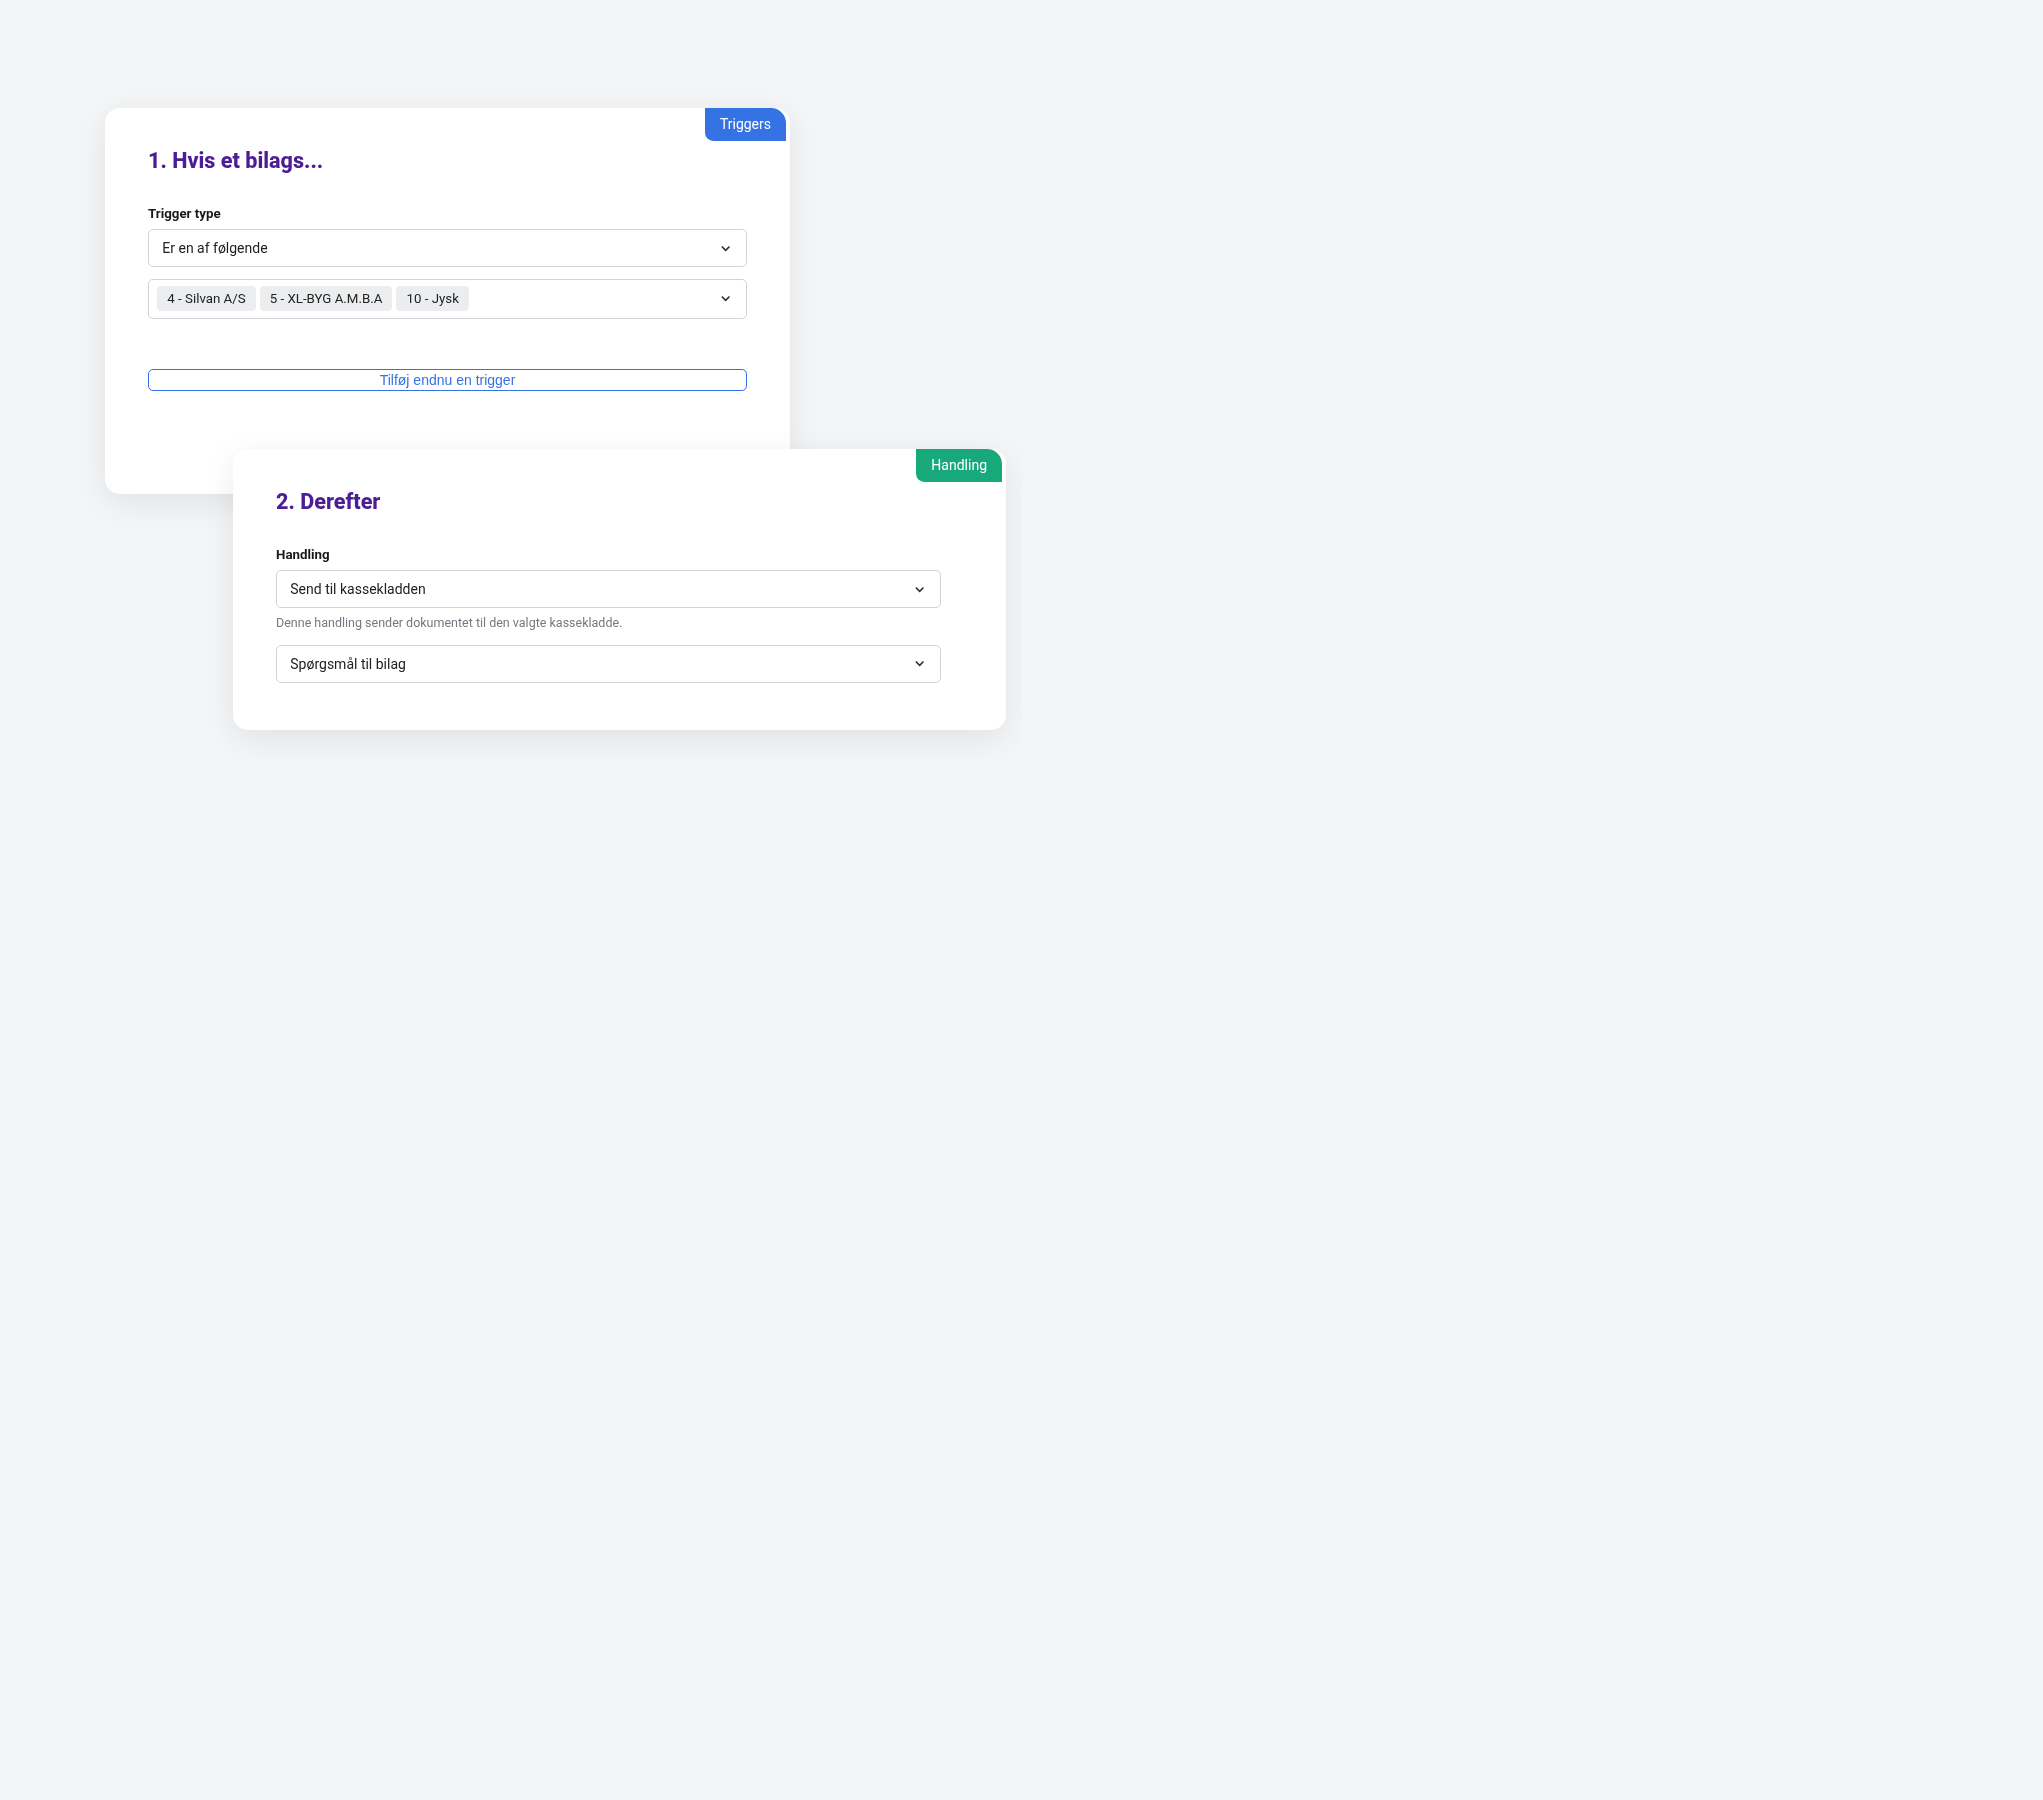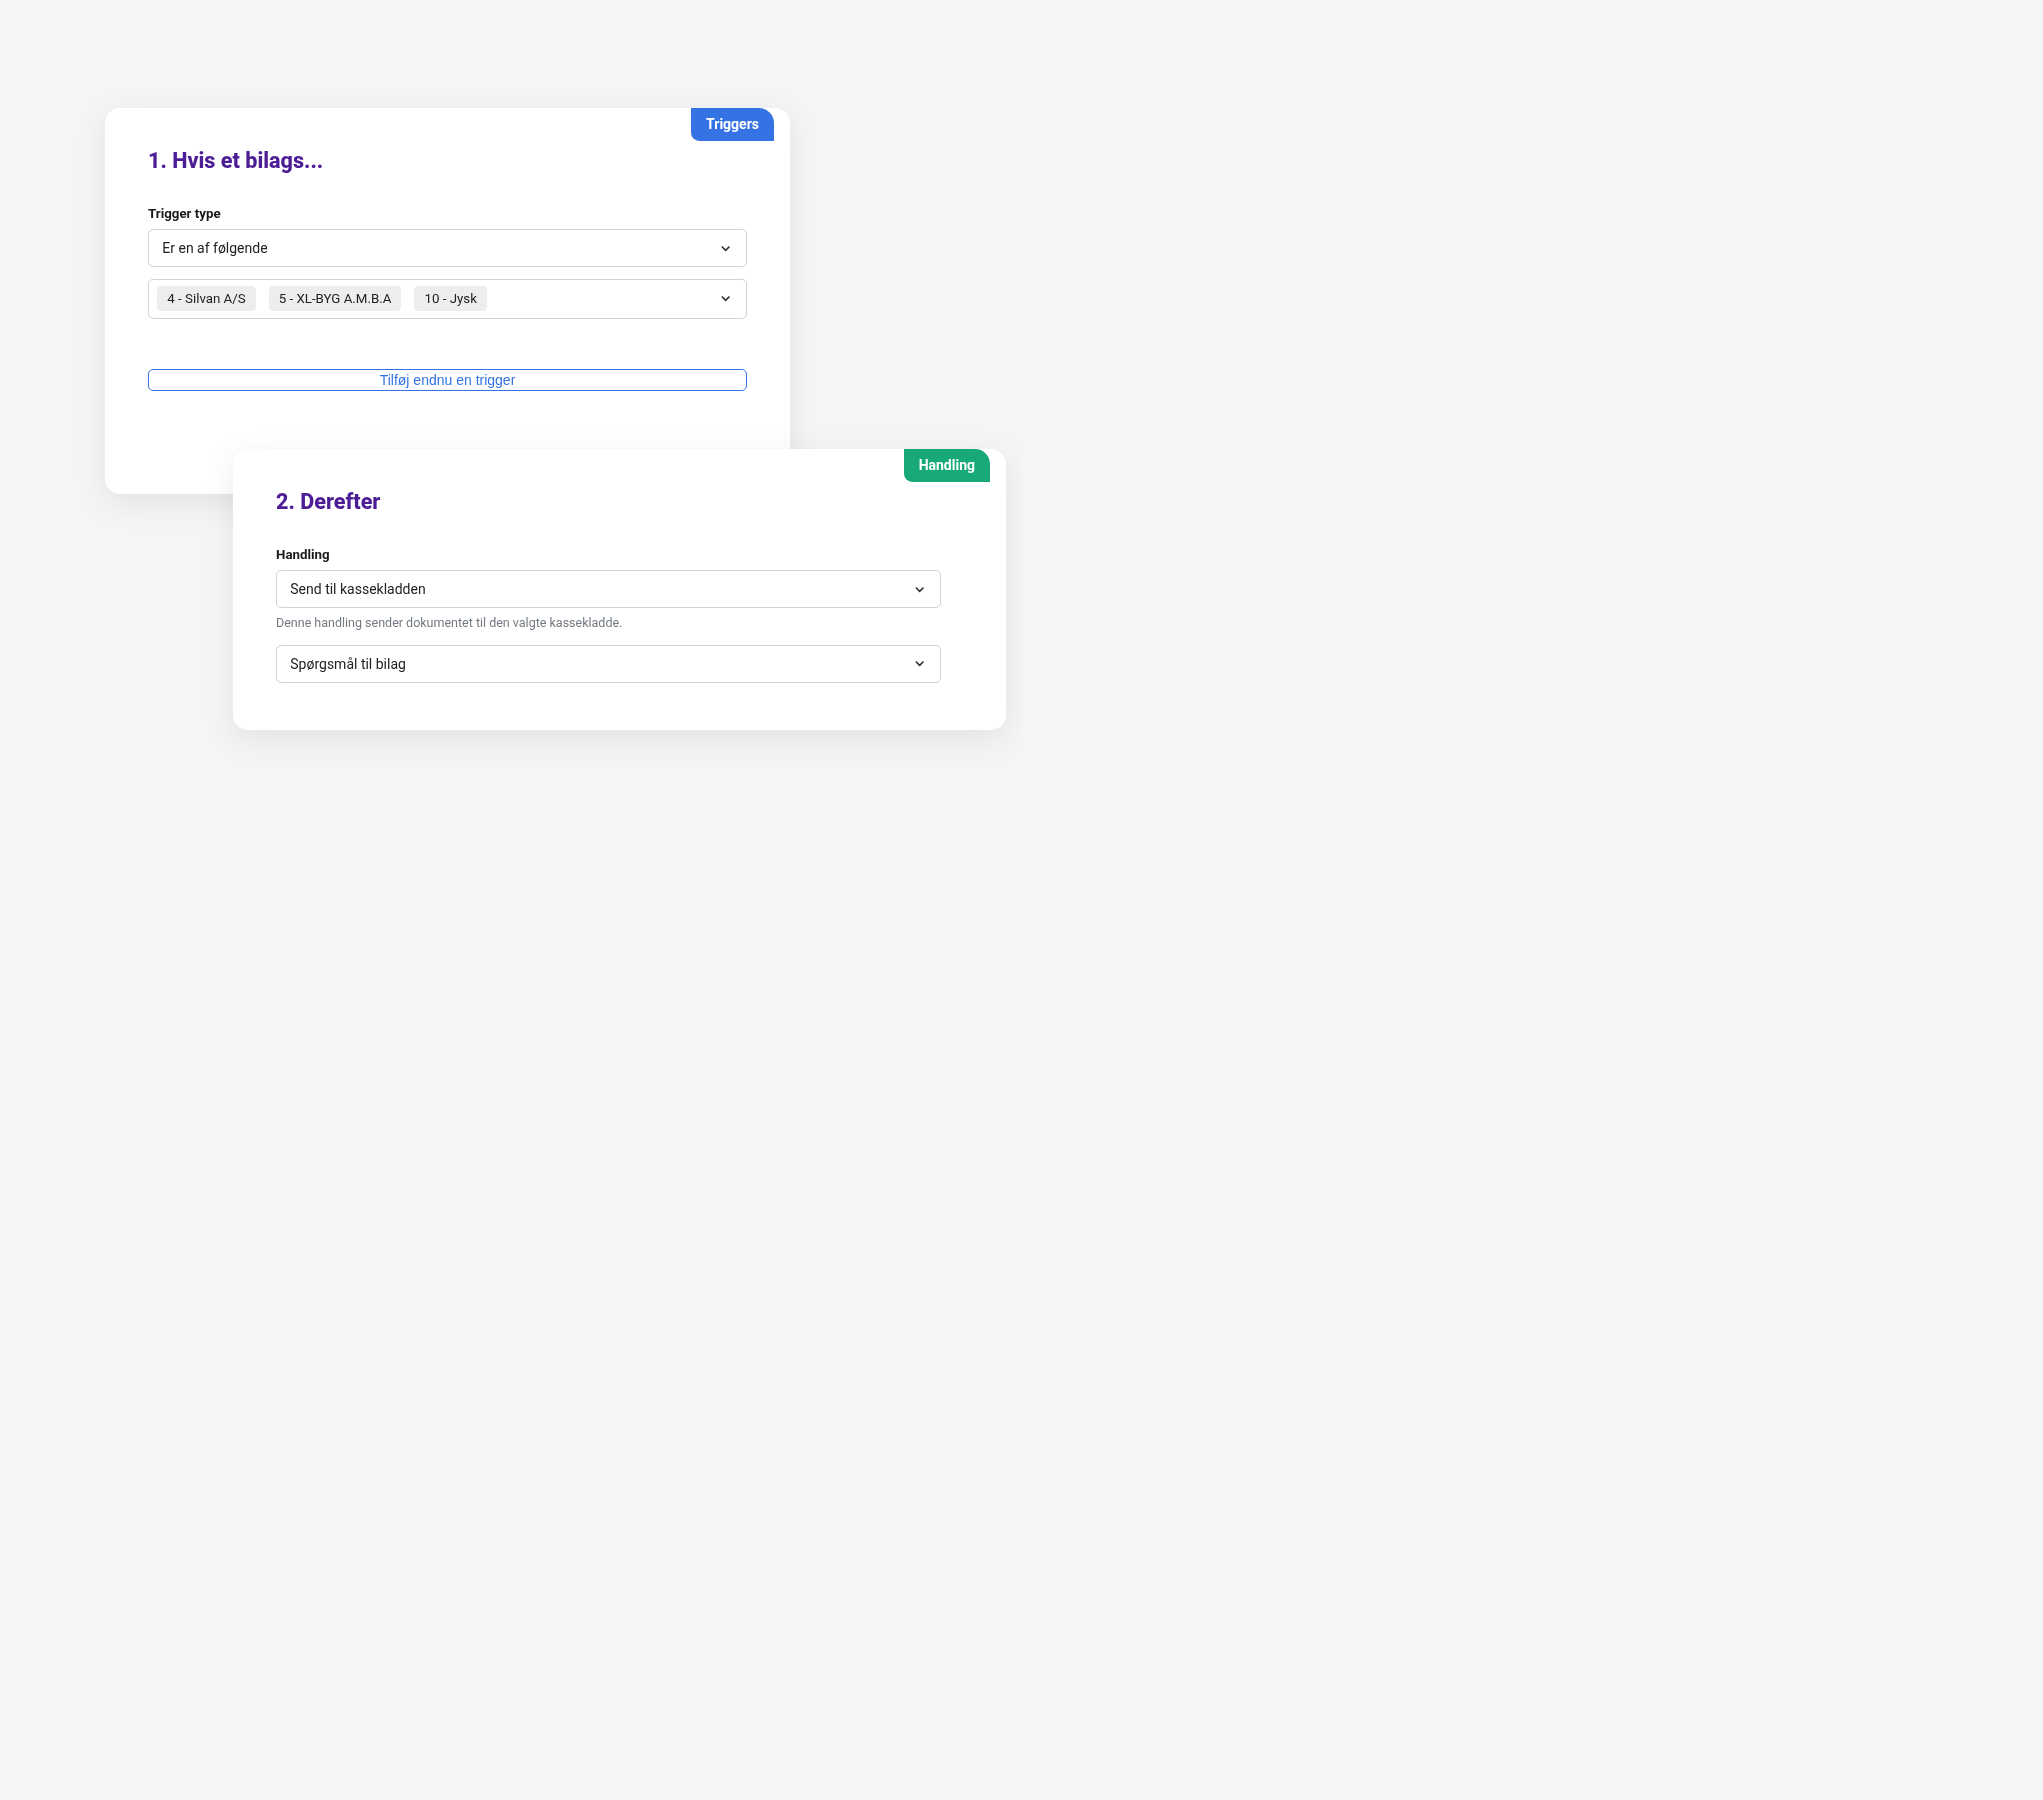--- a/index.html
+++ b/index.html
@@ -31,23 +31,23 @@
     }
     .card-2 {
       left: 233px;
       top: 449px;
       width: 773px;
       padding: 40px 65px 47px 43px;
     }
     .tag {
       position: absolute;
       top: 0;
-      right: 16px;
+      right: 4px;
       color: #ffffff;
-      font-weight: 700;
+      font-weight: 400;
       font-size: 14px;
       padding: 8.3px 15px;
       border-bottom-left-radius: 8.3px;
       border-top-right-radius: 15px;
     }
     .tag-triggers {
       background: #3572e3;
     }
     .tag-handling {
       background: #17a97a;
@@ -90,21 +90,21 @@
       width: 100%;
       height: 100%;
     }
     .chips-box {
       width: 100%;
       border: 0.8px solid #cfd3d8;
       border-radius: 5px;
       padding: 6.6px 8.3px;
       display: flex;
       align-items: center;
-      gap: 13px;
+      gap: 4px;
       margin-bottom: 50px;
       cursor: pointer;
     }
     .chip {
       background: #ebedef;
       border-radius: 4.2px;
       padding: 5px 10px;
       font-size: 13.3px;
       color: #222;
     }

